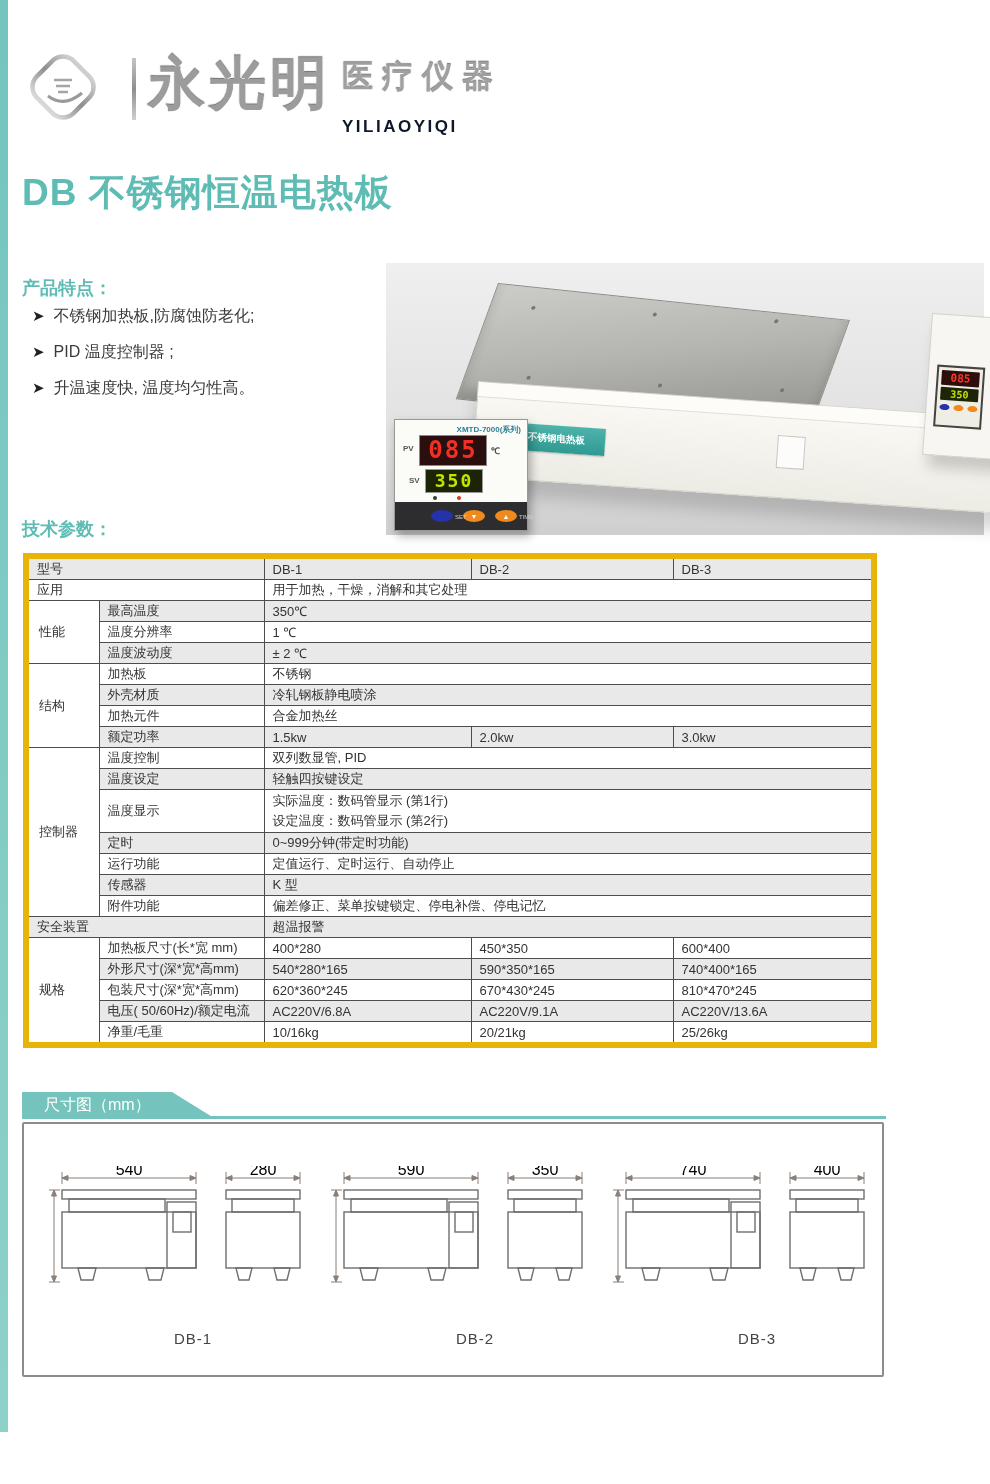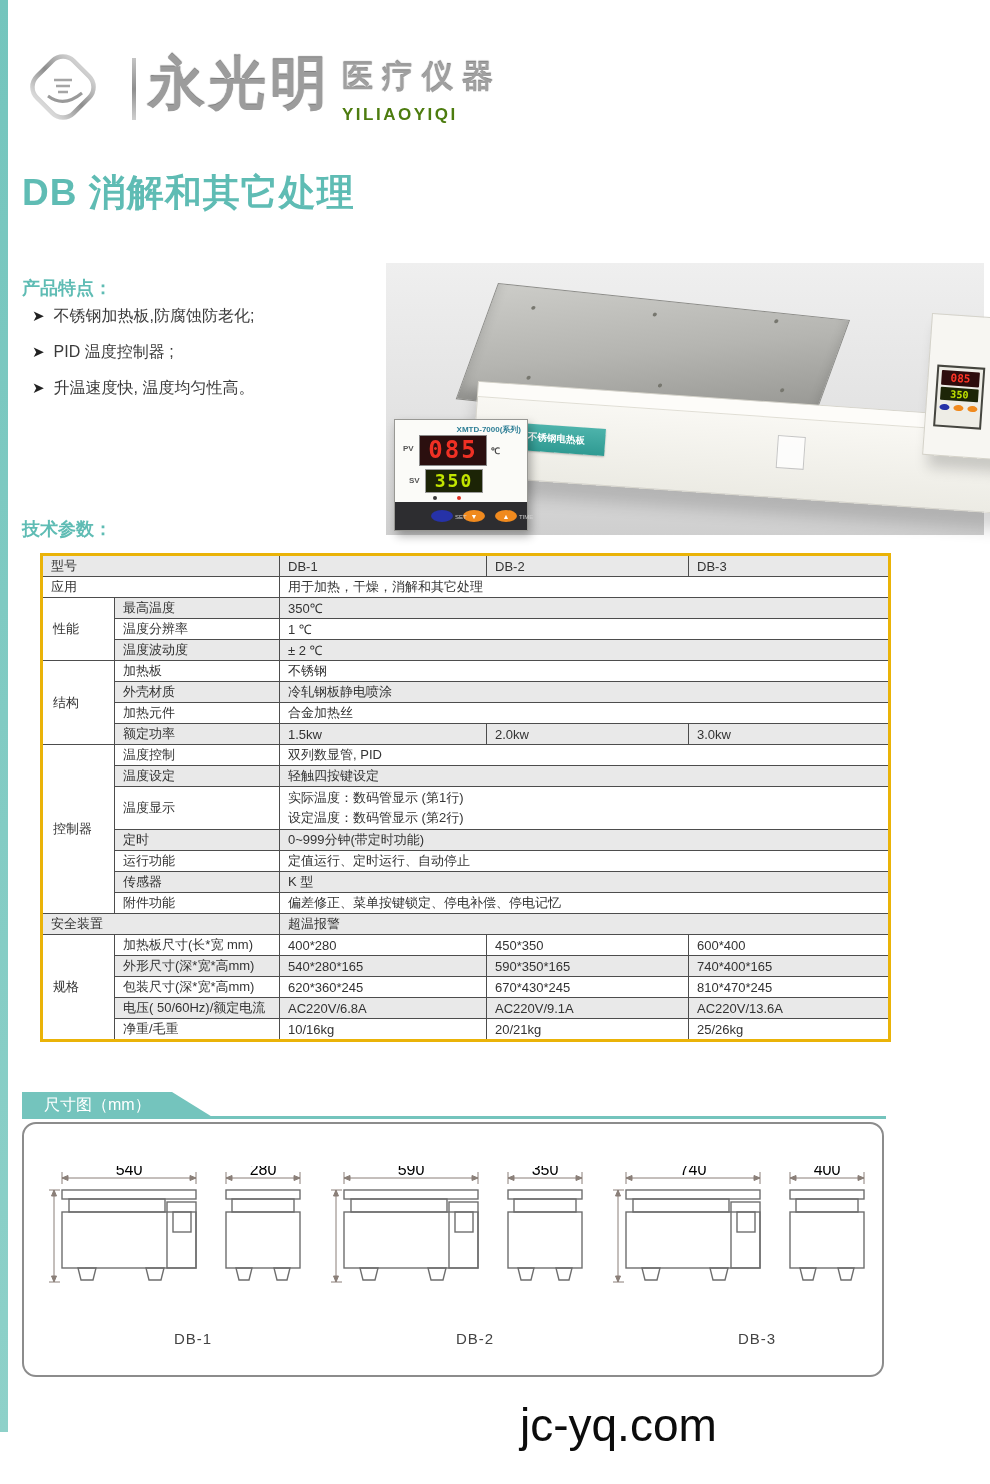--- a/index.html
+++ b/index.html
@@ -13,22 +13,22 @@
 
   
   .logo { position:absolute; left:20px; top:50px; height:80px; }
   .emblem { position:absolute; left:0; top:2px; }
   .logo-bar { position:absolute; left:112px; top:8px; width:4px; height:62px; background:linear-gradient(180deg,#c4c4c4,#8f8f8f,#cfcfcf); }
   .logo-main { position:absolute; left:128px; top:-4px; font-size:57px; font-weight:bold; letter-spacing:4px;
                color:#9c9c9c; text-shadow:0 1px 1px #fff, 0 -1px 1px #6f6f6f; white-space:nowrap; }
   .logo-stack { position:absolute; left:322px; top:6px; }
   .logo-sub { font-size:31px; font-weight:bold; letter-spacing:9px; color:#a0a0a0;
               text-shadow:0 1px 1px #fff, 0 -1px 1px #777; white-space:nowrap; }
-  .logo-latin { font-size:17px; font-weight:bold; letter-spacing:2.5px; color:#4d7c0f;
-                text-shadow:0 1px 0 #fff; margin-top:7px; }
+  .logo-latin { font-size:17px; font-weight:bold; letter-spacing:2.5px; color:#0f172a;
+                text-shadow:0 1px 0 #fff; margin-top:19px; }
 
   
   .title { position:absolute; left:22px; top:168px; font-size:37px; font-weight:bold;
            color:#5fbcb4; letter-spacing:1px; white-space:nowrap; }
   .badges { position:absolute; left:22px; top:224px; display:flex; border:2px solid #6fc2ba; height:29px; background:#fff; }
   .badge { display:flex; align-items:center; border-left:7px solid #6fc2ba; padding:0 13px 0 9px;
            color:#6fc2ba; font-size:15px; white-space:nowrap; }
 
   
   .feat-head { position:absolute; left:22px; top:276px; font-size:18px; font-weight:bold; color:#5fbcb4; }
@@ -85,34 +85,34 @@
   .inset-ind { position:absolute; top:76px; font-size:6px; color:#555; text-align:center; }
   .inset-ind .dot { width:4px; height:4px; border-radius:50%; margin:0 auto 1px; }
   .inset-strip { position:absolute; left:0; bottom:0; width:100%; height:28px; background:#2d2d30;
                  display:flex; align-items:center; justify-content:flex-end; gap:10px; padding:0 10px; }
   .oval { width:22px; height:12px; border-radius:50%; display:flex; align-items:center; justify-content:center;
           font-size:7px; color:#fff; line-height:1; }
   .oval-lbl { position:absolute; bottom:2px; font-size:6px; color:#cfcfcf; }
 
   
   .spec-head { position:absolute; left:22px; top:517px; font-size:18px; font-weight:bold; color:#5fbcb4; }
-  table.specs { position:absolute; left:40px; top:553px; width:848px; border-collapse:collapse;
-                font-size:13px; color:#333; table-layout:fixed; border:3px solid #eab308;padding-left:44px; }
+  table.specs { position:absolute; left:23px; top:553px; width:848px; border-collapse:collapse;
+                font-size:13px; color:#333; table-layout:fixed; border:6px solid #eab308;padding-left:44px; }
   table.specs td { border:1px solid #4d4d4d; padding:1px 8px; height:20px; background:#fff; overflow:hidden; white-space:nowrap; }
   table.specs td.g { background:#e9e9e9; }
   table.specs td.grp { background:#fff; text-align:left; padding-left:10px; }
   .two-line div { line-height:20px; }
 
   
   .dim-tab { position:absolute; left:22px; top:1092px; width:192px; height:26px; background:#74c4bd;
              clip-path:polygon(0 0,150px 0,192px 100%,0 100%);
              color:#fff; font-size:16px; font-weight:normal; line-height:26px; padding-left:22px; }
   .dim-line { position:absolute; left:22px; top:1116px; width:864px; height:3px; background:#74c4bd; }
   .dim-box { position:absolute; left:22px; top:1122px; width:862px; height:255px; background:#fff;
-             border:2px solid #8c8c8c; border-radius:14px; }
+             border:2px solid #8c8c8c; border-radius:2px; }
   .drawing { position:absolute; top:42px; width:290px; height:130px; }
   .d1 { left:24px; } .d2 { left:306px; } .d3 { left:588px; }
   .model-lbl { position:absolute; top:206px; width:290px; text-align:center; font-size:15px; color:#444; letter-spacing:1px; }
   .ml1 { left:24px; } .ml2 { left:306px; } .ml3 { left:588px; }
 
   
   .site { position:absolute; left:520px; top:1398px; font-size:46px; color:#0c0c0c; letter-spacing:0; }
 </style>
 </head>
 <body>
@@ -134,21 +134,21 @@
       <path d="M34 28 h18 M36 34 h14 M38 40 h10" stroke="#a5a5a5" stroke-width="2.5" fill="none"></path>
     </svg>
     <div class="logo-bar"></div>
     <div class="logo-main">永光明</div>
     <div class="logo-stack">
       <div class="logo-sub">医疗仪器</div>
       <div class="logo-latin">YILIAOYIQI</div>
     </div>
   </div>
 
-  <div class="title">DB 消解和其它处理</div>
+  <div class="title">DB 不锈钢恒温电热板</div>
 
   <div class="feat-head">产品特点：</div>
   <div class="feat-item" style="top:306px">
     <span class="arrow">➤</span><span>不锈钢加热板,防腐蚀防老化;</span>
   </div>
   <div class="feat-item" style="top:342px">
     <span class="arrow">➤</span><span>PID 温度控制器 ;</span>
   </div>
   <div class="feat-item" style="top:378px">
     <span class="arrow">➤</span><span>升温速度快, 温度均匀性高。</span>
@@ -435,14 +435,13 @@
       <g stroke="#6e6e6e" stroke-width="1.4" fill="none">
         <rect x="178" y="24" width="74" height="9"></rect>
         <rect x="184" y="33" width="62" height="13"></rect>
         <rect x="178" y="46" width="74" height="56"></rect>
         <path d="M188 102 h16 l-3 12 h-10 z M226 102 h16 l-3 12 h-10 z"></path>
       </g>
     </svg>
     <div class="model-lbl ml3">DB-3</div>
   </div>
 
-  <div class="site">jc-yq.com</div>
 </div>
 
 </body></html>

